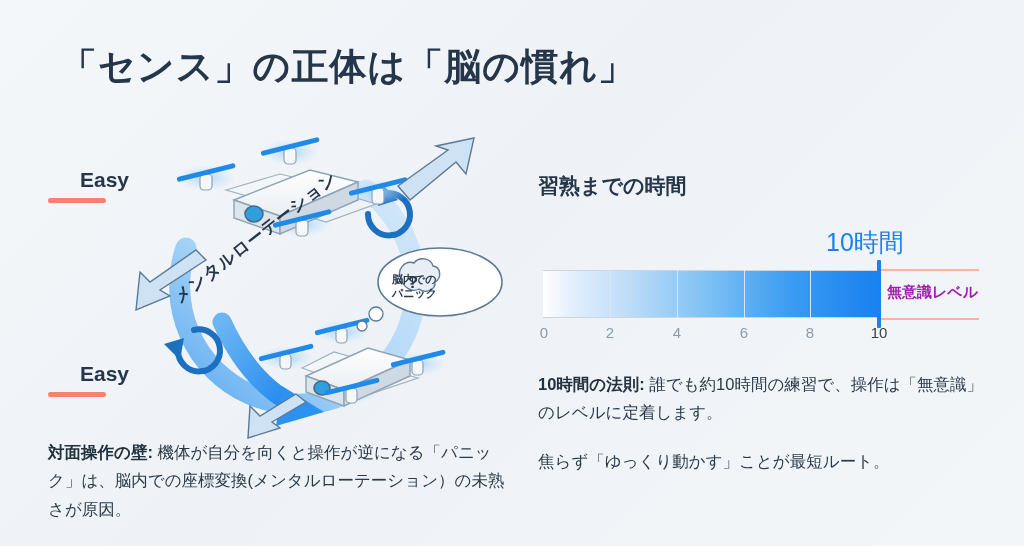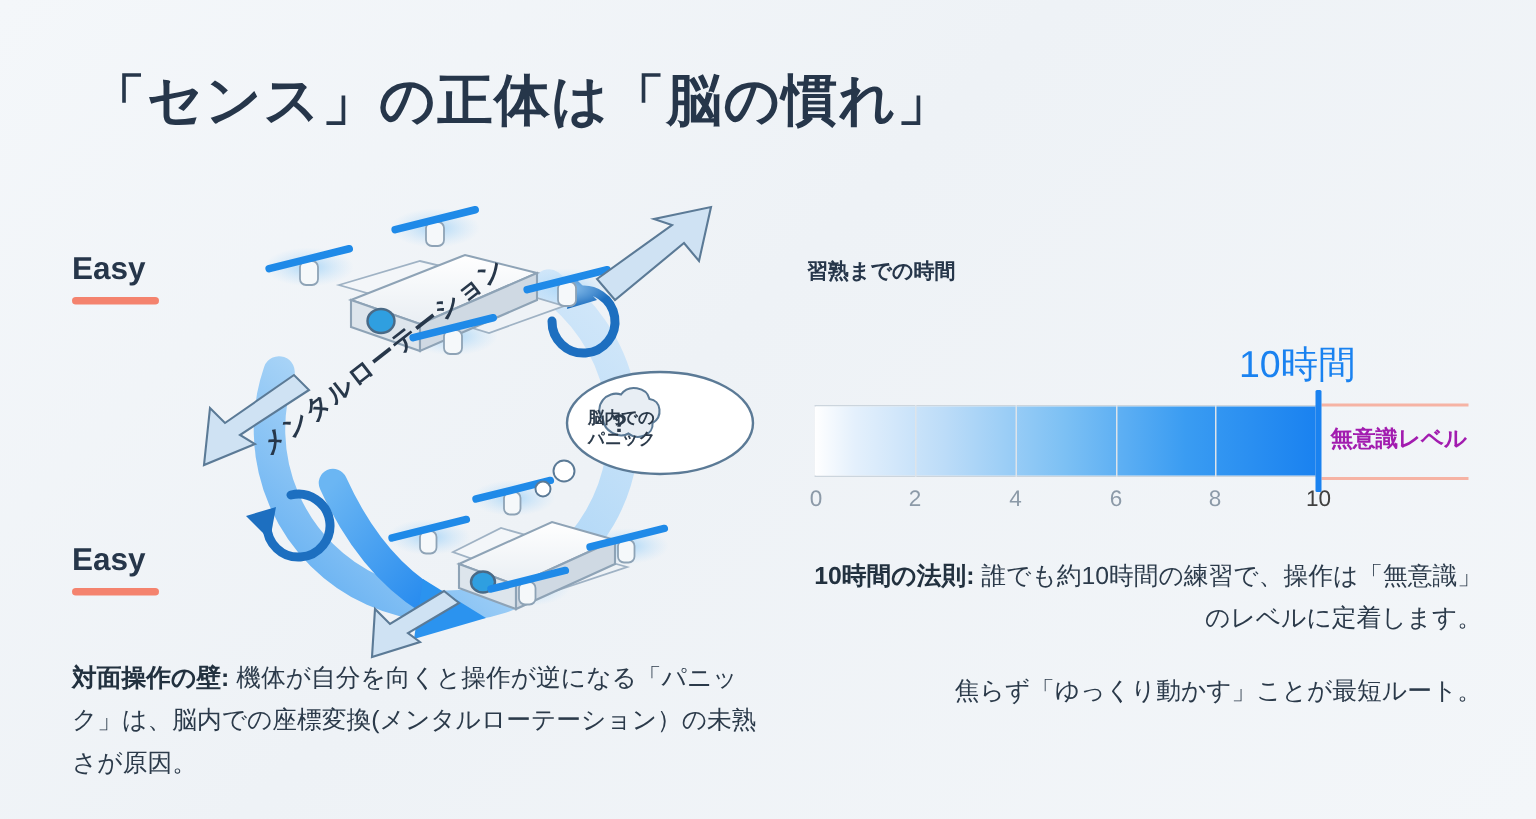--- a/index.html
+++ b/index.html
@@ -12,21 +12,21 @@
   .slide{position:relative;width:1024px;height:456px;}
 
   
   .title{
     position:absolute;left:60px;top:42px;
     font-size:37px;font-weight:bold;letter-spacing:1px;
     color:#26364a;white-space:nowrap;
   }
 
   
-  .easy-label,.hard-label{position:absolute;font-size:21px;font-weight:bold;color:#26364a;}
+  .easy-label,.hard-label{position:absolute;font-size:21px;font-weight:bold;color:#26364a;margin-left:32px;}
   .easy-label{left:48px;top:168px;}
   .hard-label{left:48px;top:362px;}
   .label-underline{
     position:absolute;height:5px;width:58px;border-radius:3px;background:#f4836e;
   }
   .ul-easy{left:48px;top:198px;}
   .ul-hard{left:48px;top:392px;}
 
   .diagram{position:absolute;left:130px;top:130px;width:390px;height:310px;}
   .diagram svg{display:block;}
@@ -40,21 +40,21 @@
 
   .caption{
     position:absolute;font-size:16.5px;line-height:1.72;color:#2b3a4a;
   }
   .caption b{font-weight:bold;color:#22313f;}
   .cap-left{left:48px;top:438px;width:460px;}
 
   
   .sec-head{
     position:absolute;left:538px;top:172px;
-    font-size:14px;font-weight:bold;color:#26364a;
+    font-size:21px;font-weight:bold;color:#26364a;
   }
 
   .chart{position:absolute;left:538px;top:228px;width:440px;height:118px;}
   .bar-frame{
     position:absolute;left:5px;top:42px;width:335px;height:48px;
     border:1px solid #ccd5dd;box-sizing:border-box;background:#fbfcfd;
   }
   .bar-fill{
     position:absolute;left:5px;top:43px;width:334px;height:46px;
     background:linear-gradient(to right,#ffffff 0%,#e4f0fc 8%,#bcdcf8 26%,#7cc0f4 50%,#3a9cf2 74%,#1a82f0 100%);
@@ -77,21 +77,21 @@
     position:absolute;left:349px;top:55px;
     font-size:15px;font-weight:bold;color:#a21caf;white-space:nowrap;
   }
 
   .tick{
     position:absolute;top:96px;font-size:15px;color:#8c9aa8;
     transform:translateX(-50%);
   }
   .tick.last{color:#404040;font-weight:normal;}
 
-  .cap-right{left:538px;top:370px;width:450px;text-align:right;}
+  .cap-right{left:538px;top:370px;width:450px;}
   .cap-right .para2{margin-top:20px;}
 </style>
 </head>
 <body>
 
 <div class="slide">
 
   <div class="title">「センス」の正体は「脳の慣れ」</div>
 
   <div class="easy-label">Easy</div>

